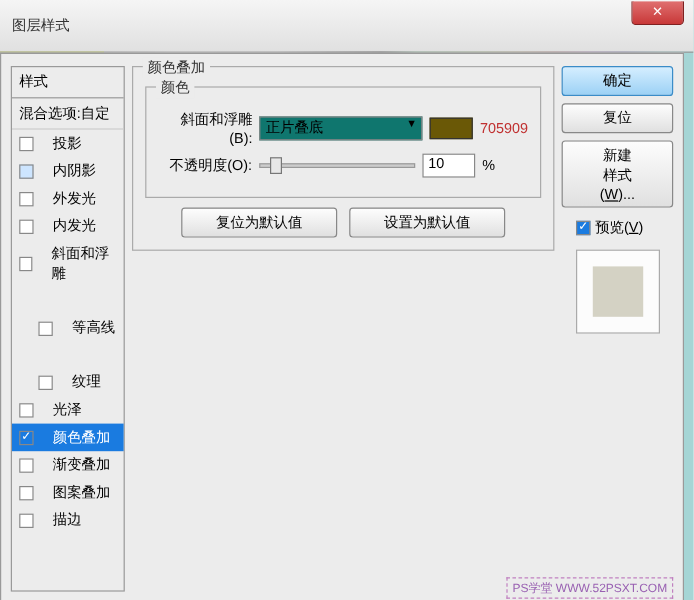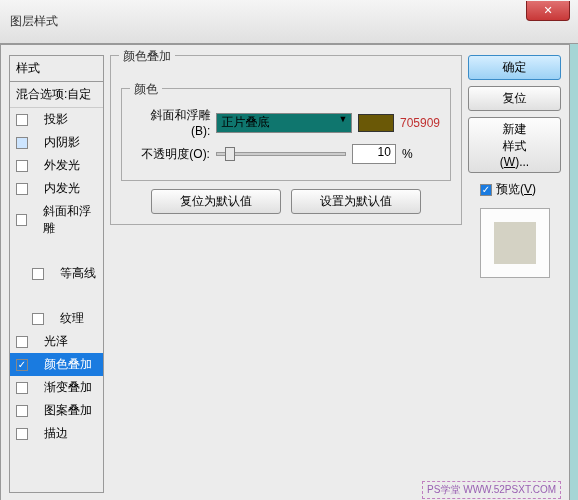--- a/index.html
+++ b/index.html
@@ -133,21 +133,20 @@
   width: 10px; height: 14px;
   background: #e8e8e8;
   border: 1px solid #777;
   top: -6px;
   left: 8px;
 }
 .num-input {
   width: 44px; height: 20px;
   border: 1px solid #888;
   background: #fff;
-  text-align: right;
   padding: 0 4px;
 }
 .btn-row { display: flex; gap: 10px; justify-content: center; margin-top: 8px; }
 .button {
   border: 1px solid #888;
   background: linear-gradient(to bottom, #fdfdfd, #e0e0e0);
   border-radius: 3px;
   padding: 3px 28px;
   cursor: pointer;
   font-family: inherit;
@@ -249,21 +248,21 @@
         <div class="style-item">
           <span class="chk"></span>
           <span>描边</span>
         </div>
       </div>
   </div>
 
   <div class="middle">
     <div class="fieldset">
       <span class="legend">颜色叠加</span>
-      <div class="fieldset" style="margin-top:26px;">
+      <div class="fieldset" style="margin-top:10px;">
         <span class="legend">颜色</span>
         <div class="inner-fields">
           <div class="row">
             <label>斜面和浮雕(B):</label>
             <div class="dropdown">
               <span>正片叠底</span>
               <span class="arrow">▼</span>
             </div>
             <div class="swatch"></div>
             <span class="hex">705909</span>

